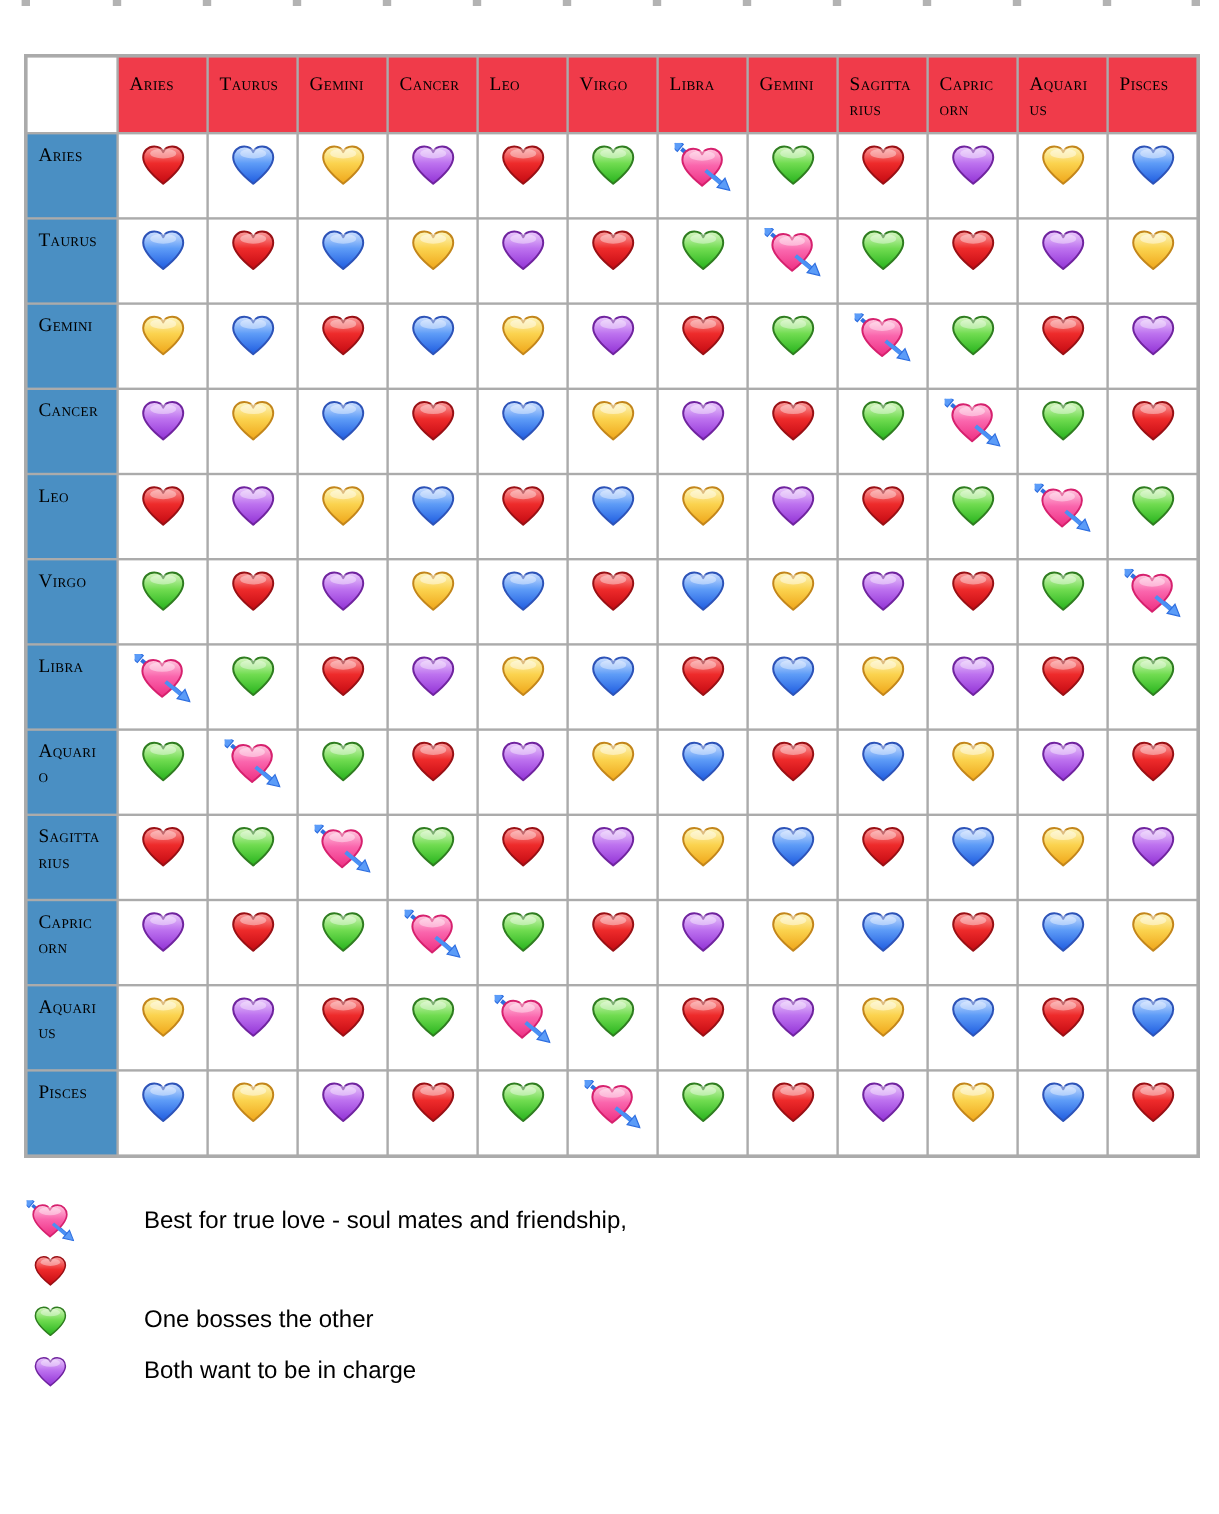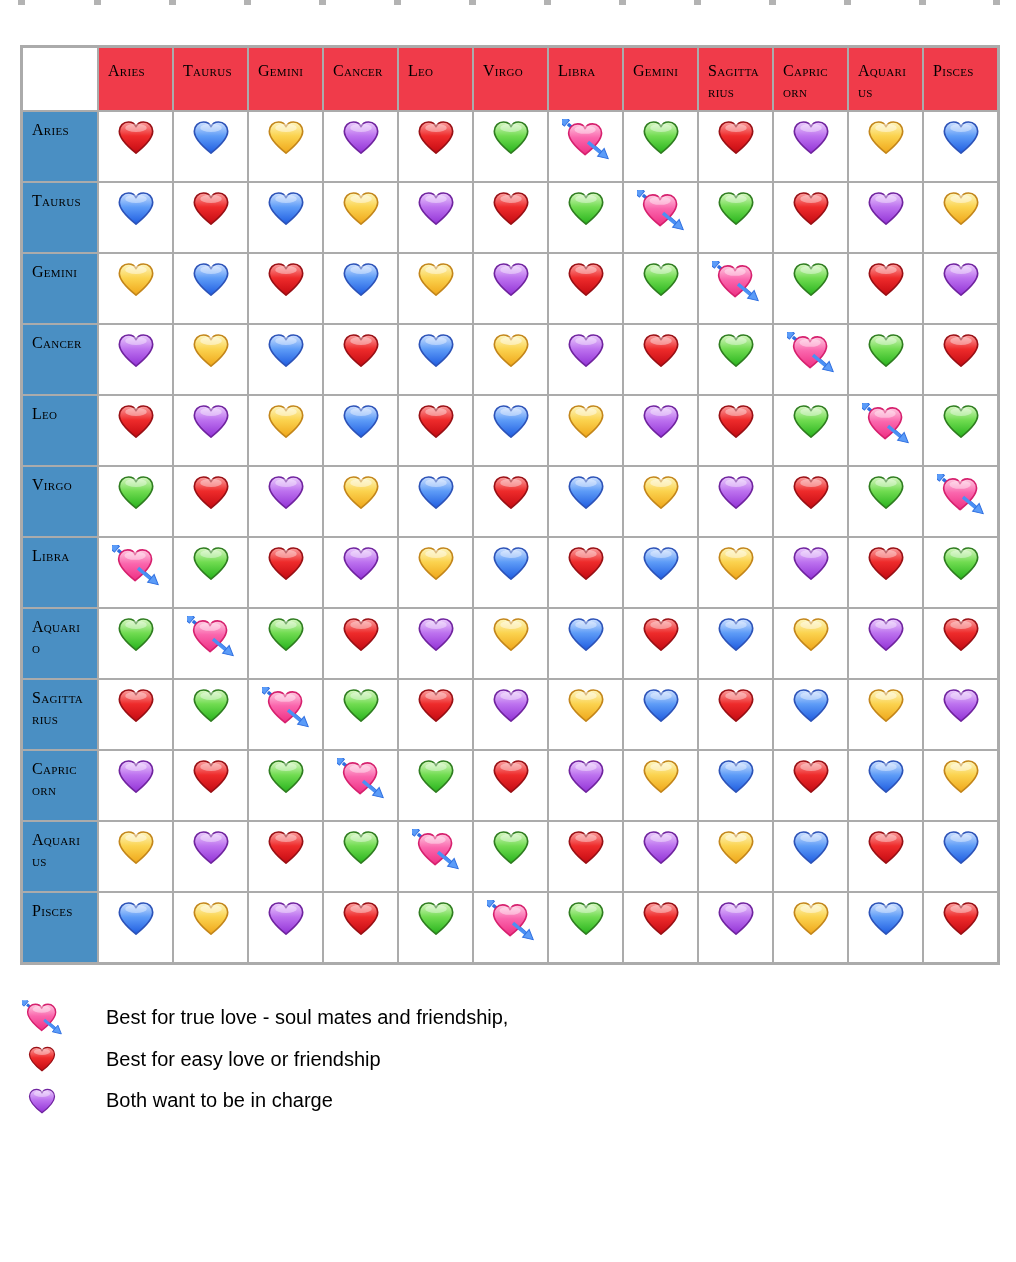--- a/index.html
+++ b/index.html
@@ -60,21 +60,21 @@
     position:absolute;left:20px;top:997px;
   }
   .legend-item{
     display:flex;align-items:center;
     height:41.6px;
   }
   .legend-icon{
     width:44px;display:flex;justify-content:center;align-items:center;
   }
   .legend-label{
-    margin-left:42px;
+    margin-left:56px;
     font-family:"Liberation Sans",sans-serif;
     font-size:20px;
     color:var(--text);
   }
   .svgdefs{position:absolute;width:0;height:0;overflow:hidden;}
 </style>
 </head>
 <body>
 
 <svg class="svgdefs" aria-hidden="true">
@@ -926,21 +926,28 @@
           </svg>
         </div>
         <span class="legend-label">Best for true love - soul mates and friendship,</span>
       </div>
       <div class="legend-item">
         <div class="legend-icon">
           <svg viewBox="0 0 48 44" width="30" height="28">
             <use href="#sym-heart-red"></use>
           </svg>
         </div>
-        <span class="legend-label">Best for easy love or friendship</span>
+      </div>
+      <div class="legend-item">
+        <div class="legend-icon">
+          <svg viewBox="0 0 48 44" width="30" height="28">
+            <use href="#sym-heart-green"></use>
+          </svg>
+        </div>
+        <span class="legend-label">One bosses the other</span>
       </div>
       <div class="legend-item">
         <div class="legend-icon">
           <svg viewBox="0 0 48 44" width="30" height="28">
             <use href="#sym-heart-purple"></use>
           </svg>
         </div>
         <span class="legend-label">Both want to be in charge</span>
       </div>
     </div>

